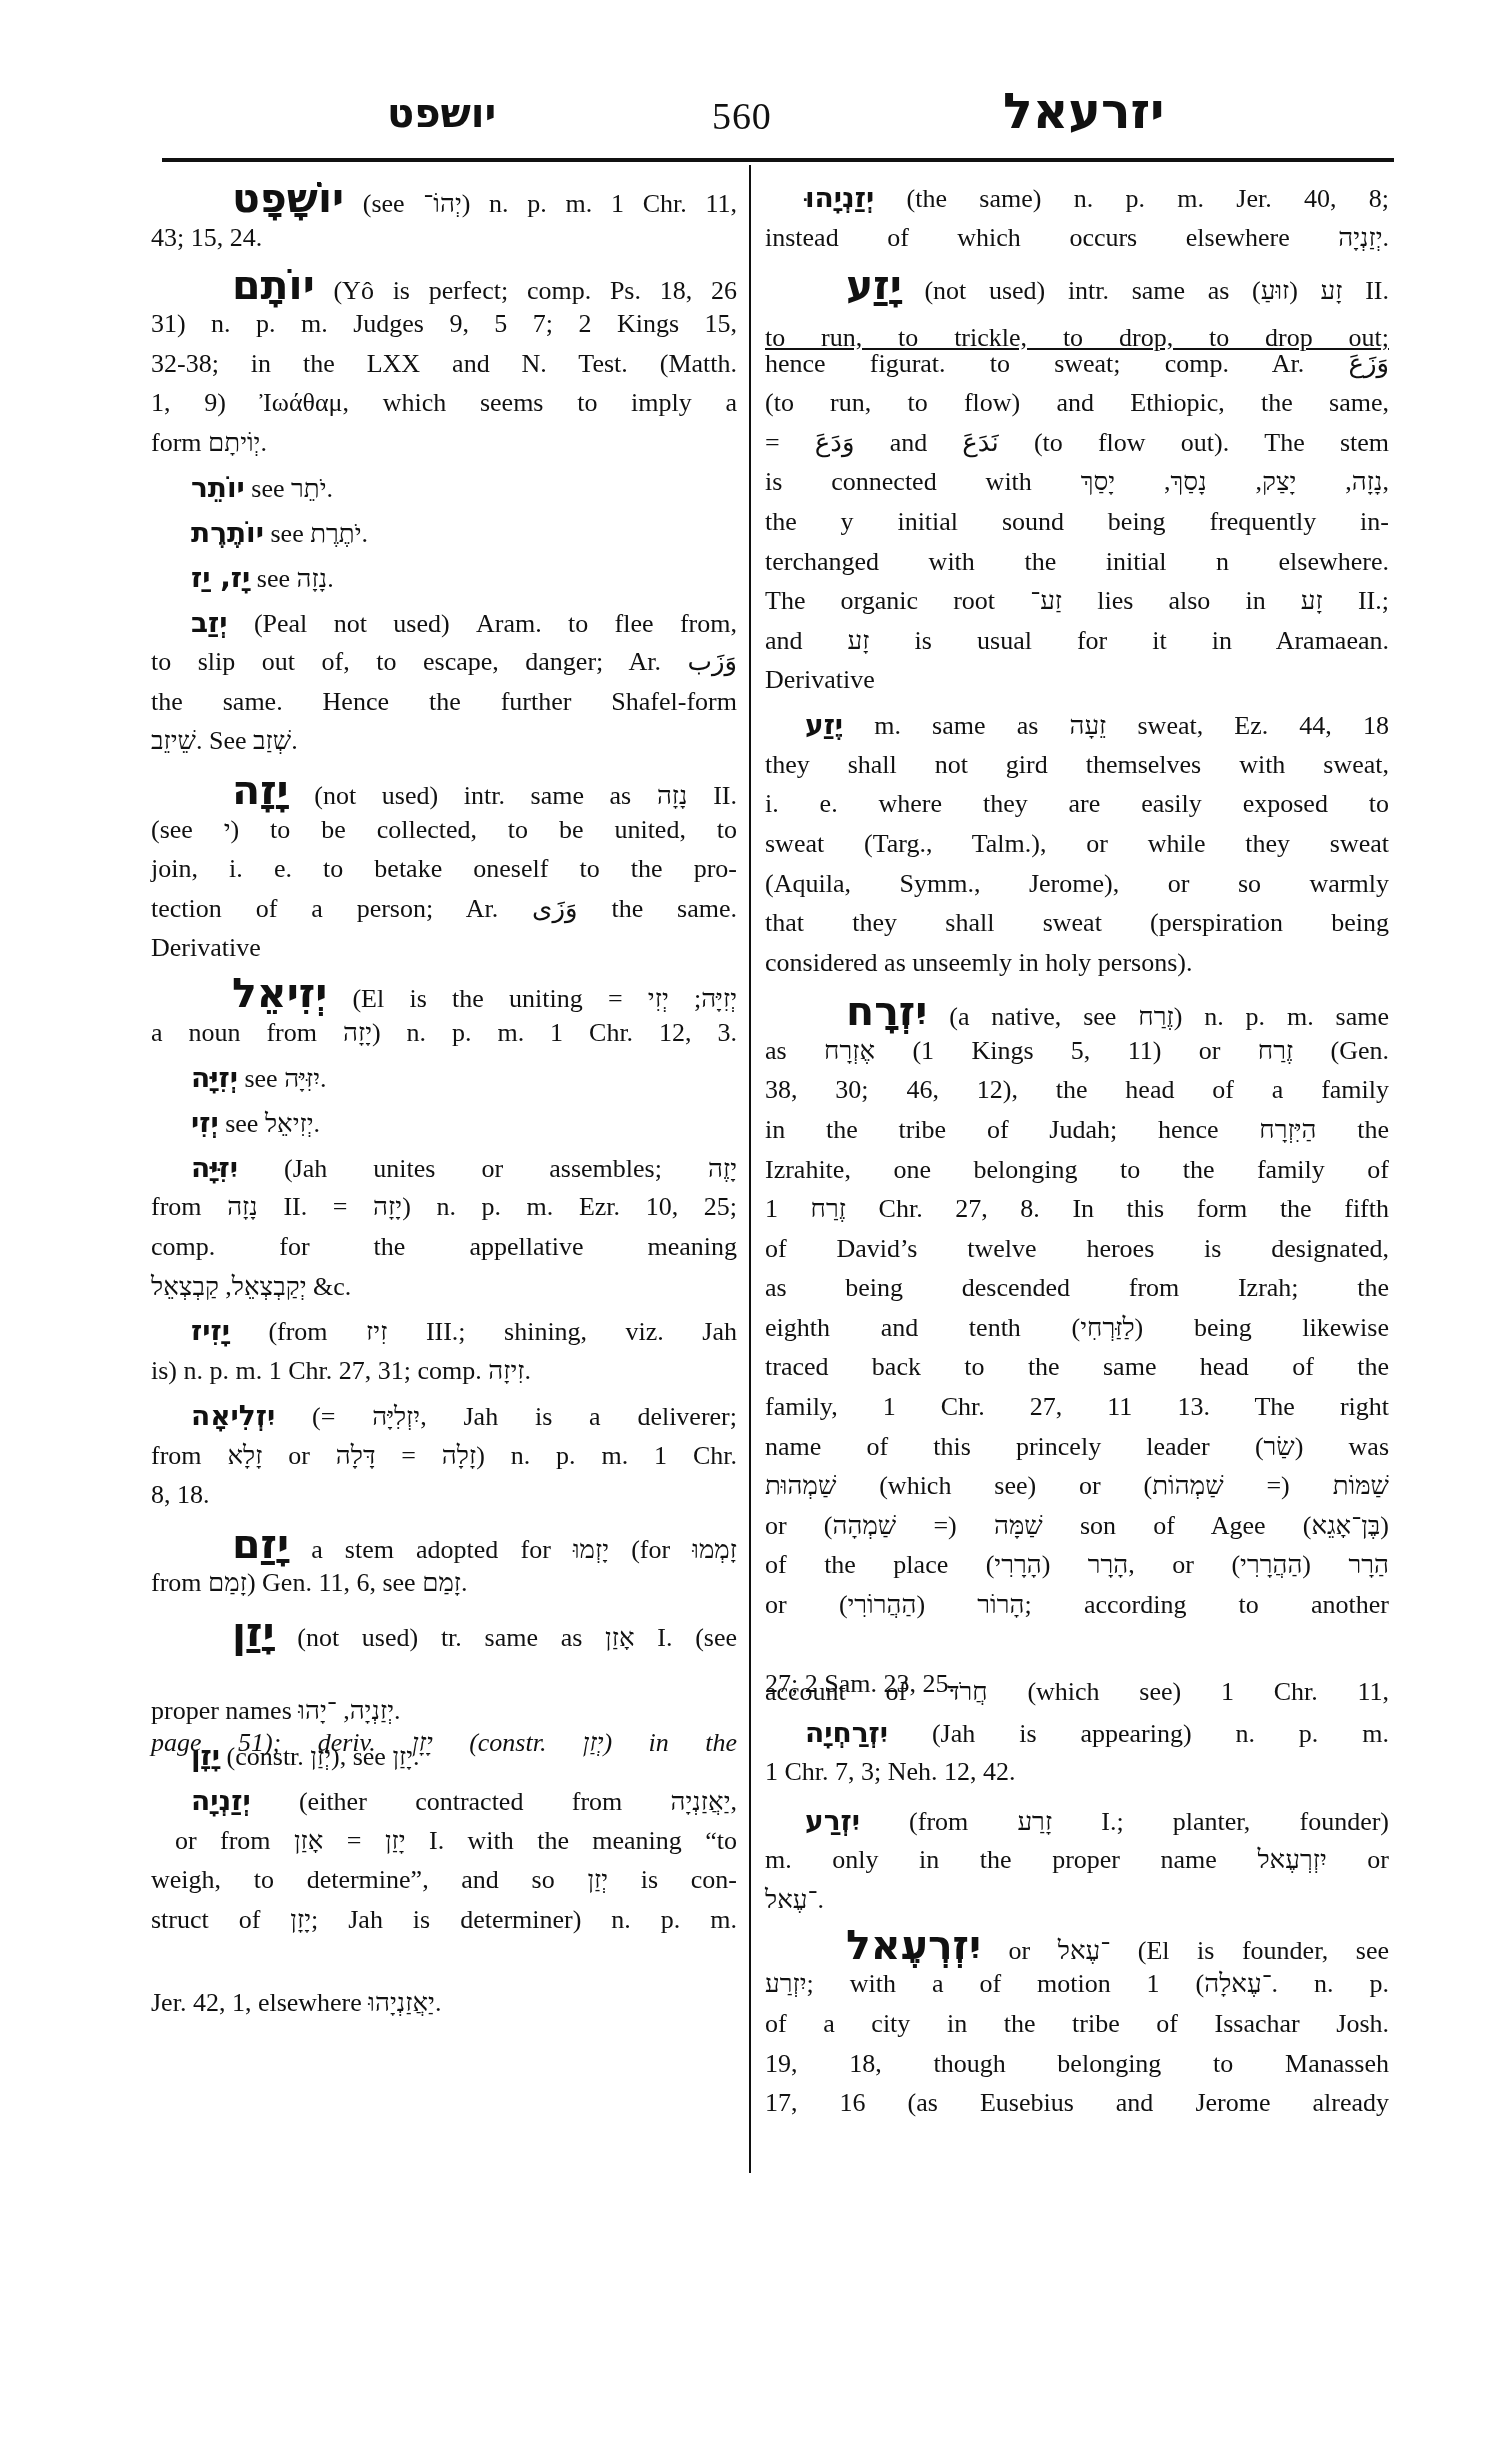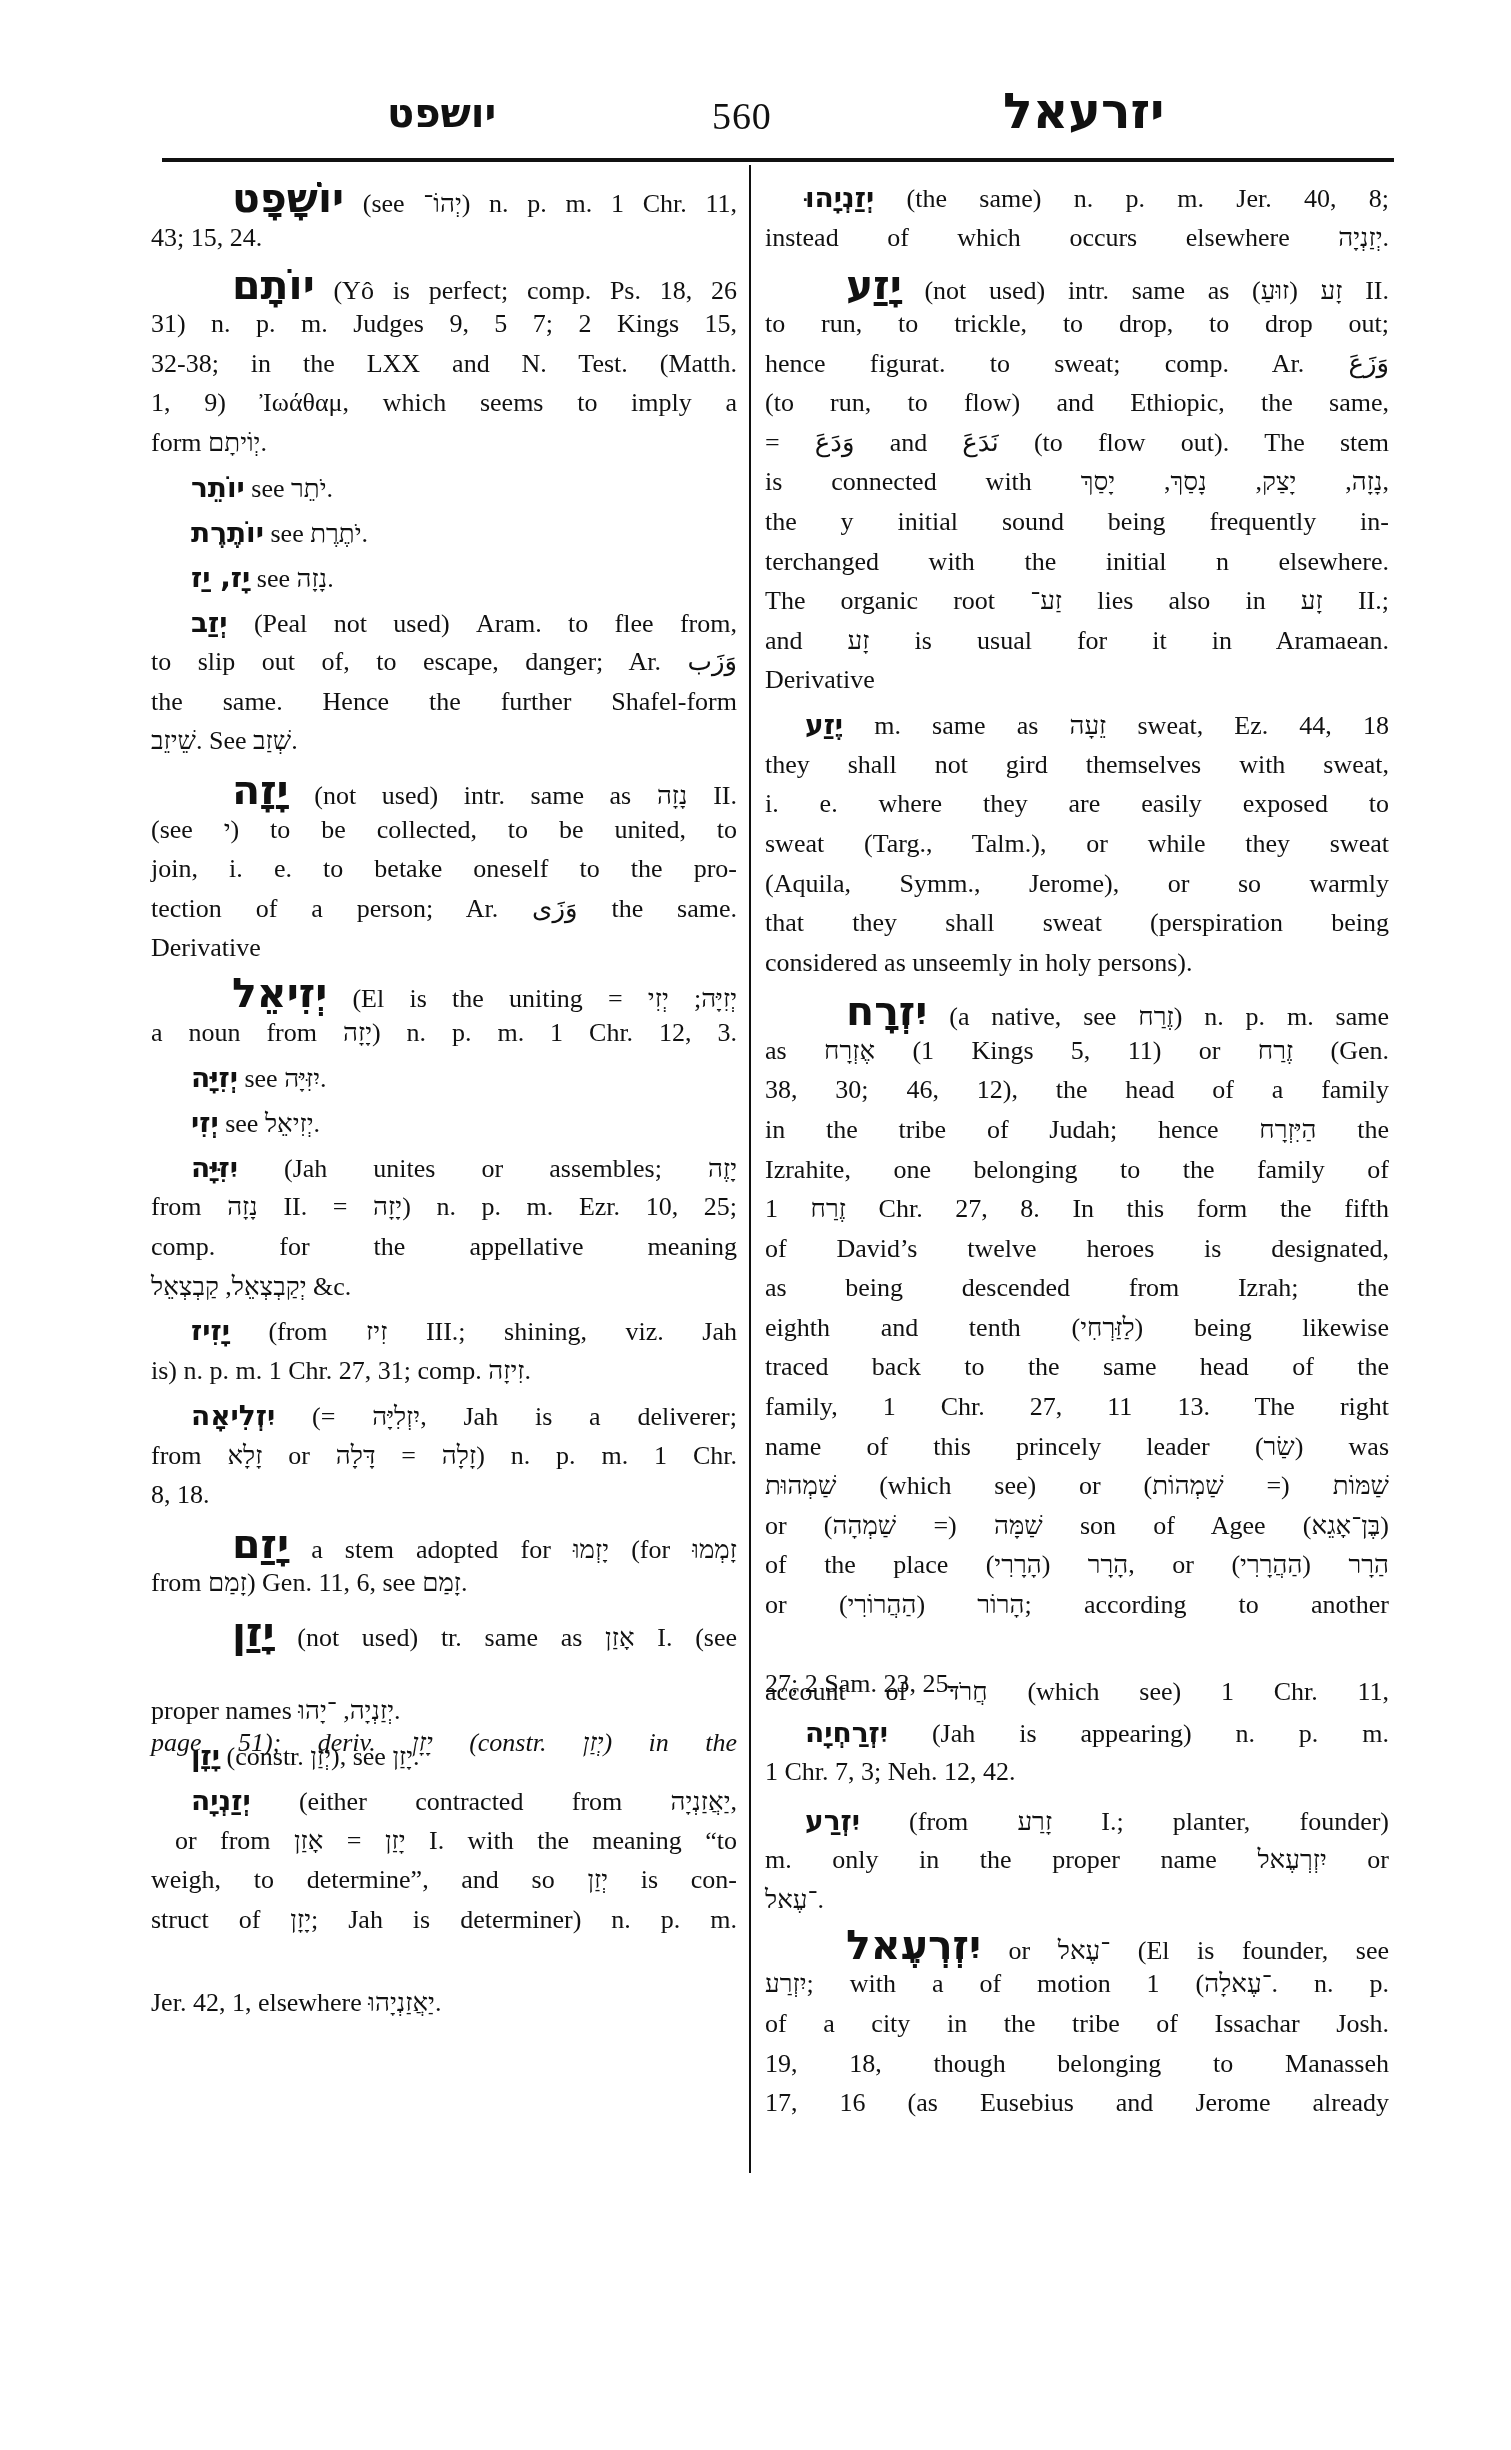--- a/index.html
+++ b/index.html
@@ -76,21 +76,21 @@
     <div class="line indent" style="top: 1610px;"><span class="he">יְזַנְיָה</span><span> (either contracted from יַאֲזַנְיָה,</span></div>
     <div class="line" style="top: 1650px; margin-left: 24px;"><span>or from יָזַן = אָזַן I. with the meaning “to</span></div>
     <div class="line" style="top: 1689px;"><span>weigh, to determine”, and so יְזַן is con-</span></div>
     <div class="line" style="top: 1729px;"><span>struct of יָזָן; Jah is determiner) n. p. m.</span></div>
     <div class="line last" style="top: 1768px; margin-top: 44px;"><span>Jer. 42, 1, elsewhere יַאֲזַנְיָהוּ.</span></div>
   </div>
 <div class="column col-right" id="col-right">
     <div class="line indent" style="top: 7.2px;"><span class="he">יְזַנְיָהוּ</span><span> (the same) n. p. m. Jer. 40, 8;</span></div>
     <div class="line" style="top: 47px;"><span>instead of which occurs elsewhere יְזַנְיָה.</span></div>
     <div class="line indent" style="top: 94px;"><span class="he big">יָזַע</span><span> (not used) intr. same as זָע (זוּעַ) II.</span></div>
-    <div class="line" style="top: 133px;"><span>to run, to trickle, to drop, to drop out;</span></div>
+    <div class="line" style="top: 147px; text-decoration: underline;"><span>to run, to trickle, to drop, to drop out;</span></div>
     <div class="line" style="top: 173px;"><span>hence figurat. to sweat; comp. Ar. وَزَعَ</span></div>
     <div class="line" style="top: 212px;"><span>(to run, to flow) and Ethiopic, the same,</span></div>
     <div class="line" style="top: 252px;"><span>= وَدَعَ and نَدَعَ (to flow out). The stem</span></div>
     <div class="line" style="top: 291px;"><span>is connected with נָזָה, יָצַק, נָסַךְ, יָסַךְ,</span></div>
     <div class="line" style="top: 331px;"><span>the y initial sound being frequently in-</span></div>
     <div class="line" style="top: 371px;"><span>terchanged with the initial n elsewhere.</span></div>
     <div class="line" style="top: 410px;"><span>The organic root זַע־ lies also in זָע II.;</span></div>
     <div class="line" style="top: 450px;"><span>and זָע is usual for it in Aramaean.</span></div>
     <div class="line last" style="top: 489px;"><span>Derivative</span></div>
     <div class="line indent" style="top: 534px;"><span class="he">יֶזַע</span><span> m. same as זֵעָה sweat, Ez. 44, 18</span></div>

